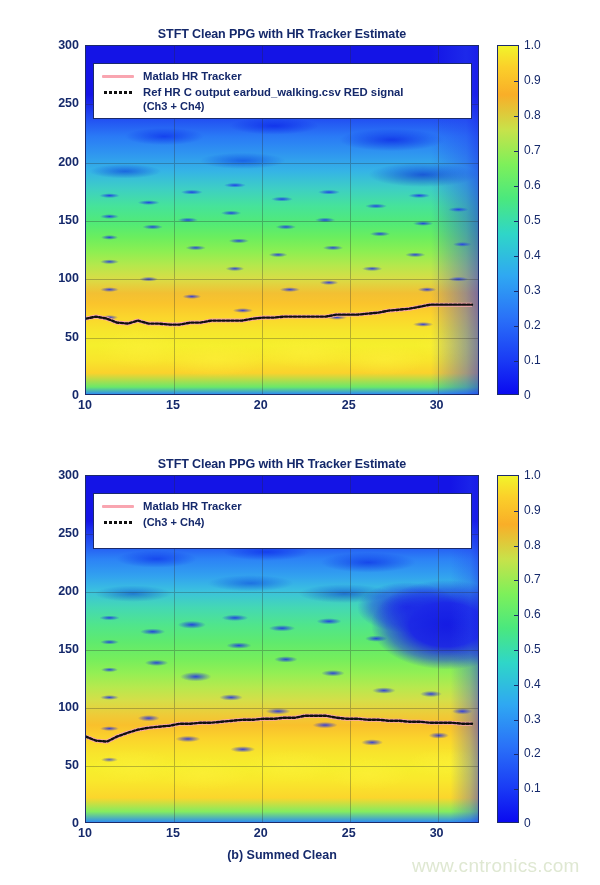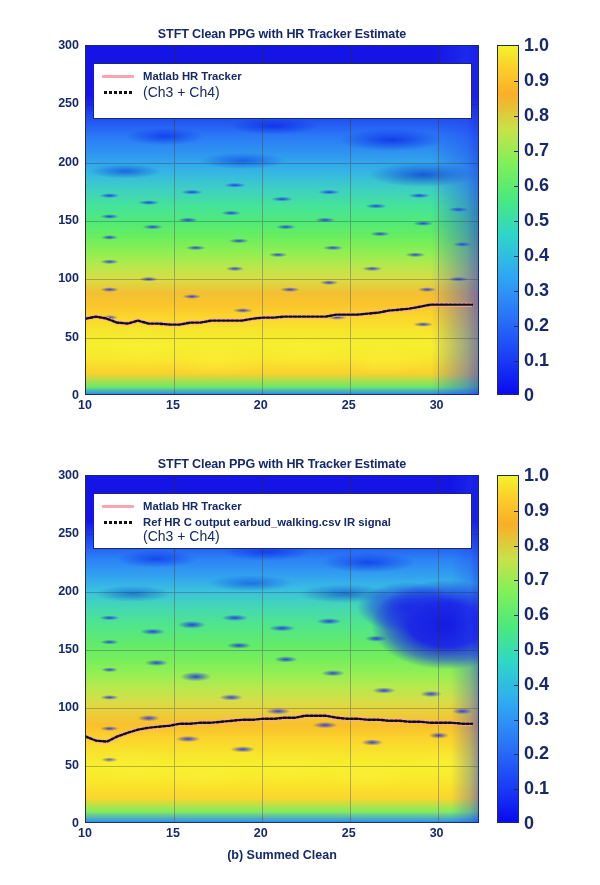--- a/index.html
+++ b/index.html
@@ -85,32 +85,32 @@
   .key-dotted{
     position:absolute;left:3px;right:3px;top:6px;height:3px;
     background-image:radial-gradient(circle, #101010 50%, transparent 52%);
     background-size:5px 3px;
     background-repeat:repeat-x;
   }
   .legend-text{
     font-size:11.3px;font-weight:bold;color:#15296b;
     line-height:14.5px;white-space:nowrap;
   }
-  .legend-sub{font-size:14px;font-weight:normal;color:#15296b;line-height:14.5px;}
+  .legend-sub{font-size:11px;font-weight:bold;color:#15296b;line-height:14.5px;}
 
   
   .cbar{
     position:absolute;
     border:1.5px solid #1b2a6b;
     box-sizing:border-box;
   }
   .cbar-fill{position:absolute;left:0;top:0;right:0;bottom:0;}
   .cbar-tick{
     position:absolute;
-    font-size:18px;font-weight:bold;color:#15296b;
+    font-size:12px;font-weight:normal;color:#15296b;
     transform:translateY(-50%);
     white-space:nowrap;
   }
   .cbar-notch{position:absolute;width:4px;height:1px;background:#1b2a6b;right:0;}
 
   
   .caption{
     position:absolute;
     font-size:12.5px;font-weight:bold;color:#15296b;
     text-align:center;white-space:nowrap;
@@ -245,20 +245,21 @@
           <span class="legend-key">
               <span class="key-solid"></span>
             </span>
           <span class="legend-text">Matlab HR Tracker</span>
         </div>
         <div class="legend-row">
           <span class="legend-key">
               <span class="key-dotted"></span>
             </span>
           <div>
+            <div class="legend-text">Ref HR C output earbud_walking.csv RED signal</div>
             <div class="legend-sub">(Ch3 + Ch4)</div>
           </div>
         </div>
       </div>
     </div>
 
     <div style="position:absolute;left:85px;top:398px;width:394px;height:20px;">
       <div class="xtick" style="left:0px;">10</div>
       <div class="xtick" style="left:87.9px;">15</div>
       <div class="xtick" style="left:175.8px;">20</div>
@@ -402,21 +403,20 @@
           <span class="legend-key">
               <span class="key-solid"></span>
             </span>
           <span class="legend-text">Matlab HR Tracker</span>
         </div>
         <div class="legend-row">
           <span class="legend-key">
               <span class="key-dotted"></span>
             </span>
           <div>
-            <div class="legend-text">Ref HR C output earbud_walking.csv IR signal</div>
             <div class="legend-sub">(Ch3 + Ch4)</div>
           </div>
         </div>
       </div>
     </div>
 
     <div style="position:absolute;left:85px;top:396px;width:394px;height:20px;">
       <div class="xtick" style="left:0px;">10</div>
       <div class="xtick" style="left:87.9px;">15</div>
       <div class="xtick" style="left:175.8px;">20</div>
@@ -449,14 +449,15 @@
       <div class="cbar-tick" style="top:208.8px;">0.4</div>
       <div class="cbar-tick" style="top:243.6px;">0.3</div>
       <div class="cbar-tick" style="top:278.4px;">0.2</div>
       <div class="cbar-tick" style="top:313.2px;">0.1</div>
       <div class="cbar-tick" style="top:348px;">0</div>
     </div>
 
     <div class="caption" style="left:282px;top:418px;">(b) Summed Clean</div>
   </div>
 
+  <div class="watermark" style="left:412px;top:855px;">www.cntronics.com</div>
 
 </div>
 
 </body></html>

